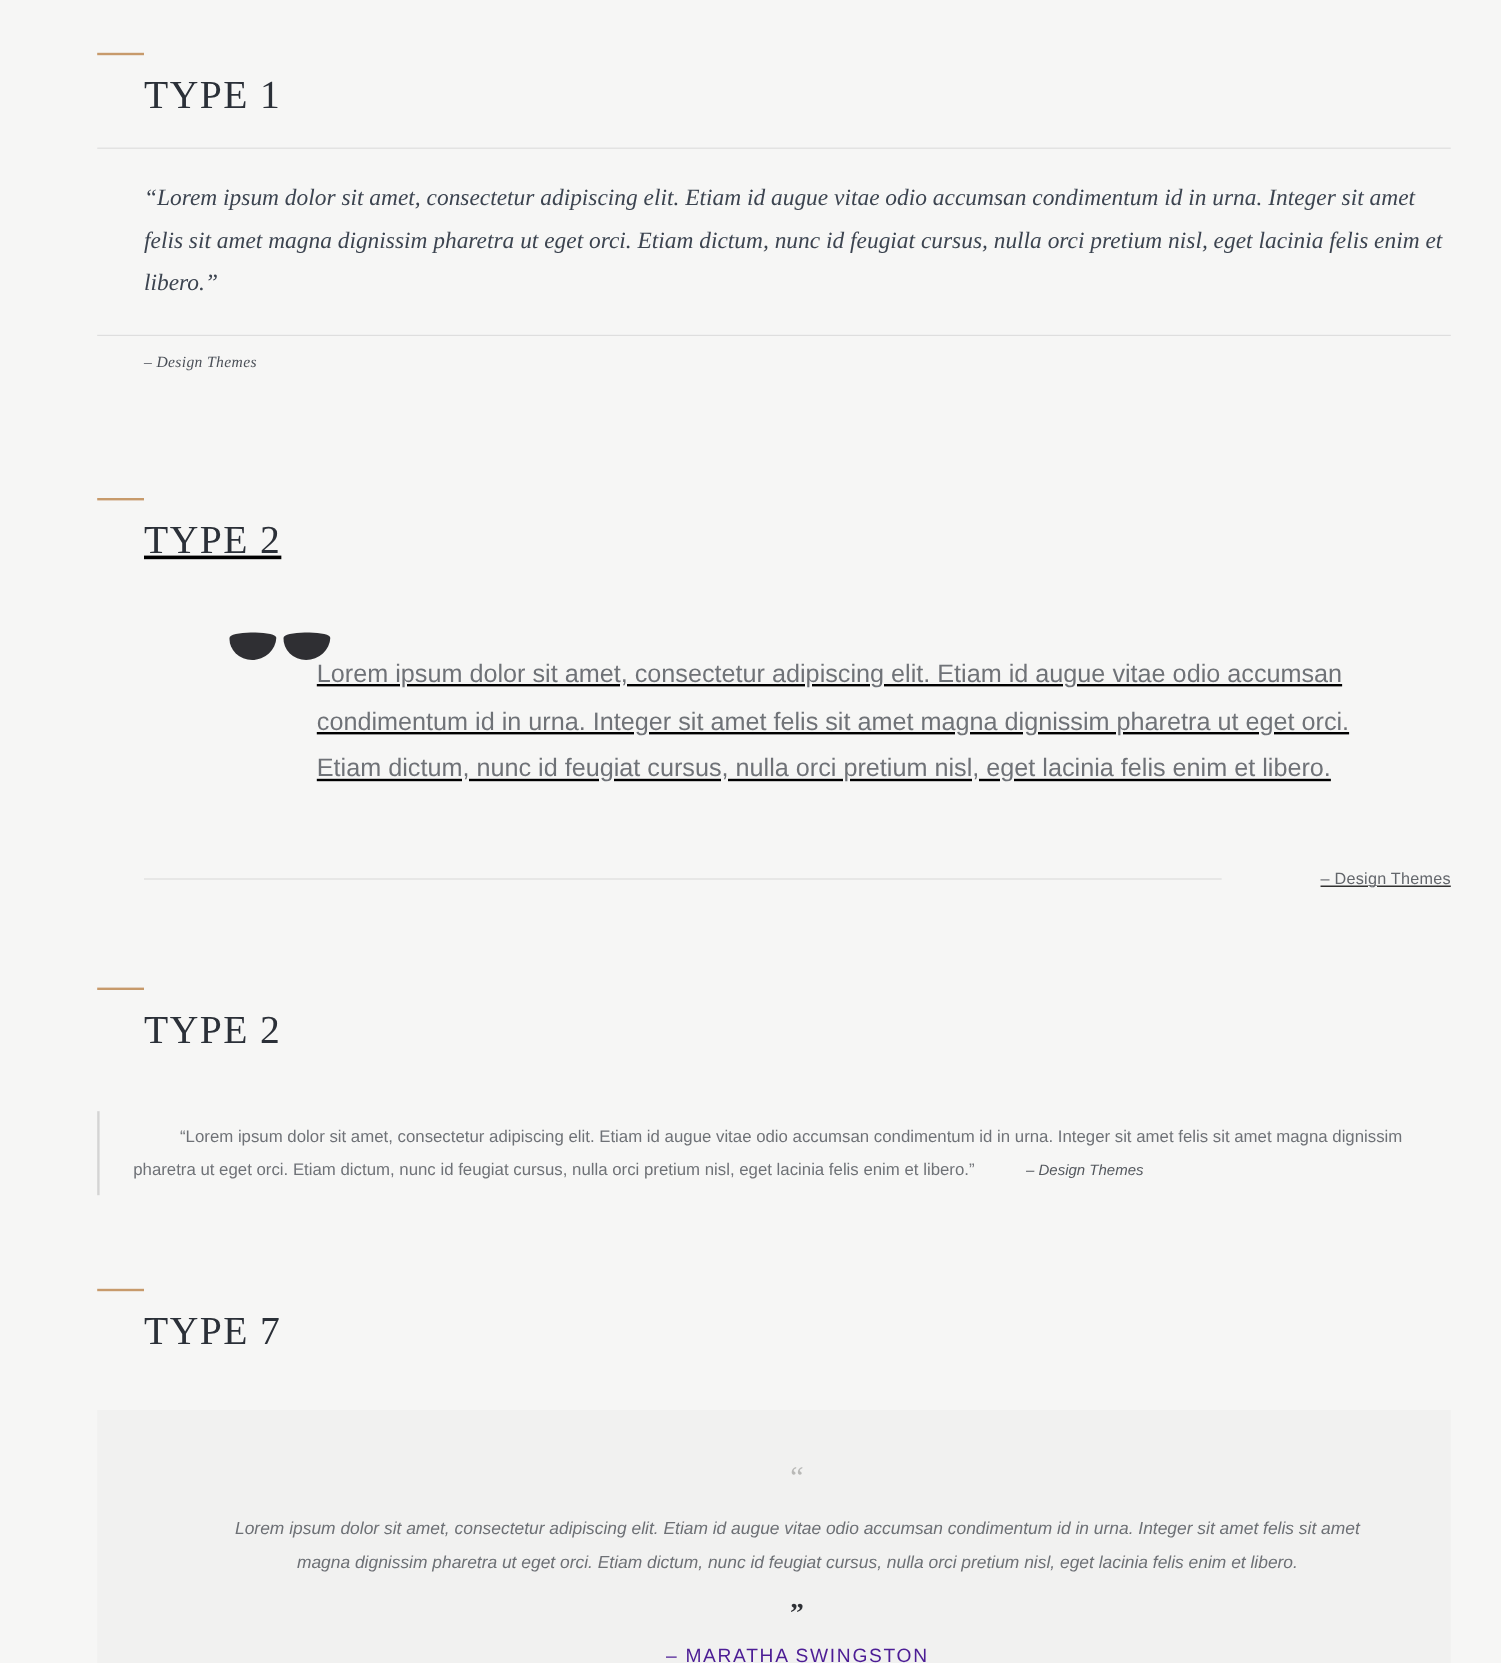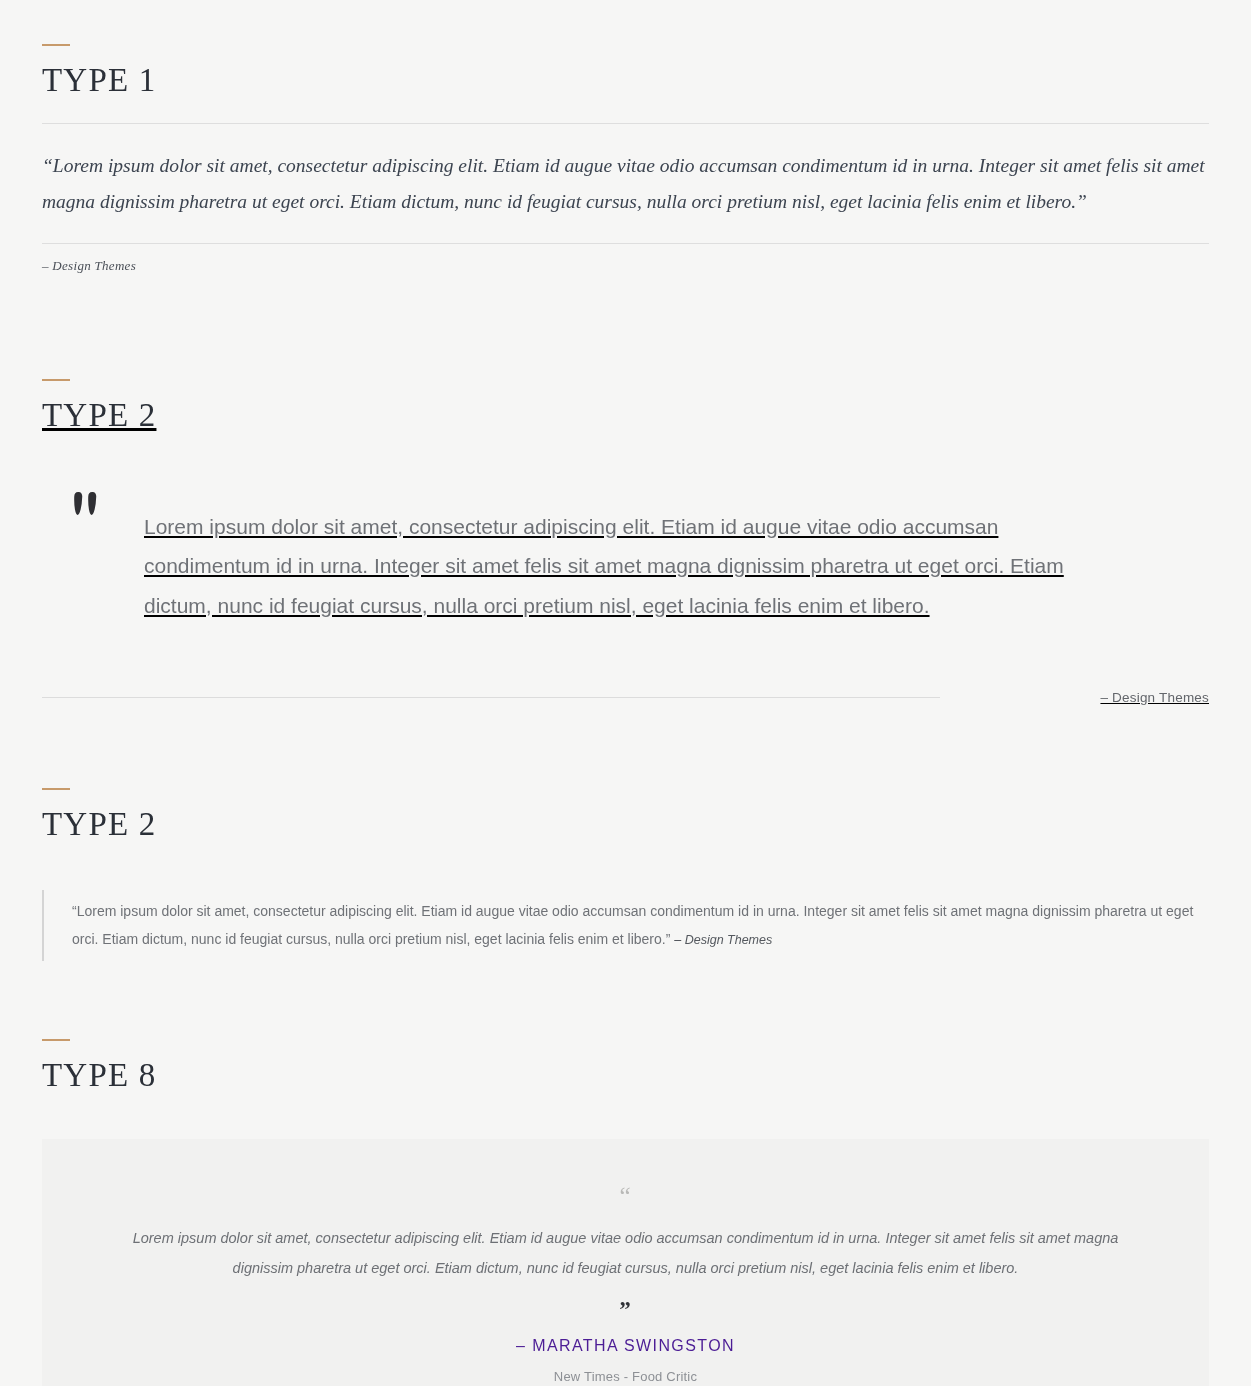--- a/index.html
+++ b/index.html
@@ -1,15 +1,15 @@
 <!DOCTYPE html>
 <html><head>
 <meta charset="utf-8">
 <style>
-  * { box-sizing: border-box; }
+  * { box-sizing: border-box; padding-left: 39px; }
   html, body { margin: 0; padding: 0; }
   body {
     width: 1251px;
     min-height: 1386px;
     background: #f6f6f5;
     font-family: "Liberation Sans", sans-serif;
     -webkit-font-smoothing: antialiased;
   }
 
   .page { width: 1251px; position: relative; padding: 0; }
@@ -220,21 +220,21 @@
   <section class="section" id="type3">
     <div class="sec-dash" style="background: rgb(199, 154, 107);"></div>
     <h2 class="sec-title">TYPE 2</h2>
     <div class="t3-body">
       <span class="t3-quote">“Lorem ipsum dolor sit amet, consectetur adipiscing elit. Etiam id augue vitae odio accumsan condimentum id in urna. Integer sit amet felis sit amet magna dignissim pharetra ut eget orci. Etiam dictum, nunc id feugiat cursus, nulla orci pretium nisl, eget lacinia felis enim et libero.” </span><span class="t3-cite">– Design Themes</span>
     </div>
   </section>
 
   <section class="section" id="type4">
     <div class="sec-dash" style="background: rgb(199, 154, 107);"></div>
-    <h2 class="sec-title">TYPE 8</h2>
+    <h2 class="sec-title">TYPE 7</h2>
     <div class="t4-box">
       <div class="t4-openq">“</div>
       <p class="t4-quote">Lorem ipsum dolor sit amet, consectetur adipiscing elit. Etiam id augue vitae odio accumsan condimentum id in urna. Integer sit amet felis sit amet magna dignissim pharetra ut eget orci. Etiam dictum, nunc id feugiat cursus, nulla orci pretium nisl, eget lacinia felis enim et libero.</p>
       <div class="t4-closeq">”</div>
       <div class="t4-name">– MARATHA SWINGSTON</div>
       <div class="t4-role">New Times - Food Critic</div>
     </div>
   </section>
 
 </div>

